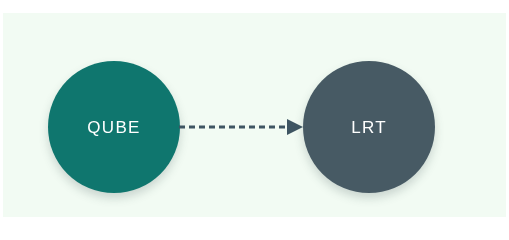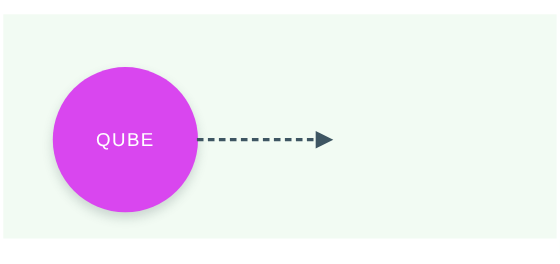--- a/index.html
+++ b/index.html
@@ -78,24 +78,27 @@
     overflow: visible;
   }
 </style>
 </head>
 <body>
 
 <div id="diagram-canvas">
 
   <div id="diagram-panel">
 
-    <div class="node" id="node-qube" style="background:#d946ef;">
+    <div class="node" id="node-qube" style="background:#0f766e;">
       <span class="node-label">QUBE</span>
     </div>
 
     <svg id="edge-qube-lrt" viewBox="0 0 130 32" width="130" height="32">
       <line x1="2" y1="16" x2="112" y2="16" stroke="#3e5562" stroke-width="3" stroke-dasharray="6 4"></line>
       <polygon points="110,8 126,16 110,24" fill="#3e5562"></polygon>
     </svg>
 
+    <div class="node" id="node-lrt" style="background:#475a64;">
+      <span class="node-label">LRT</span>
+    </div>
 
   </div>
 </div>
 
 </body></html>

